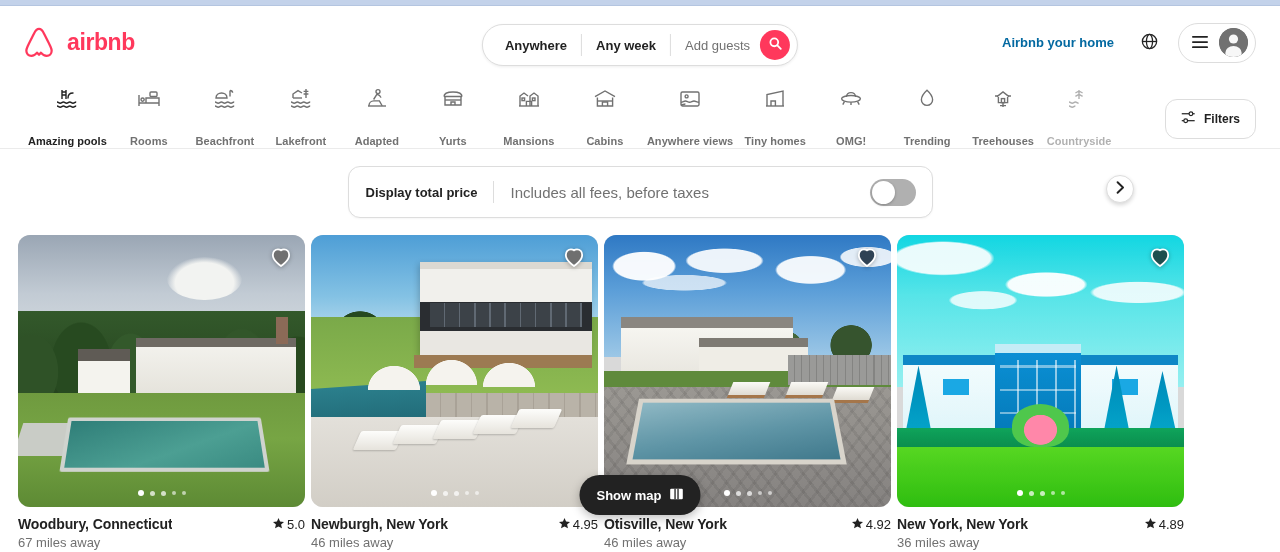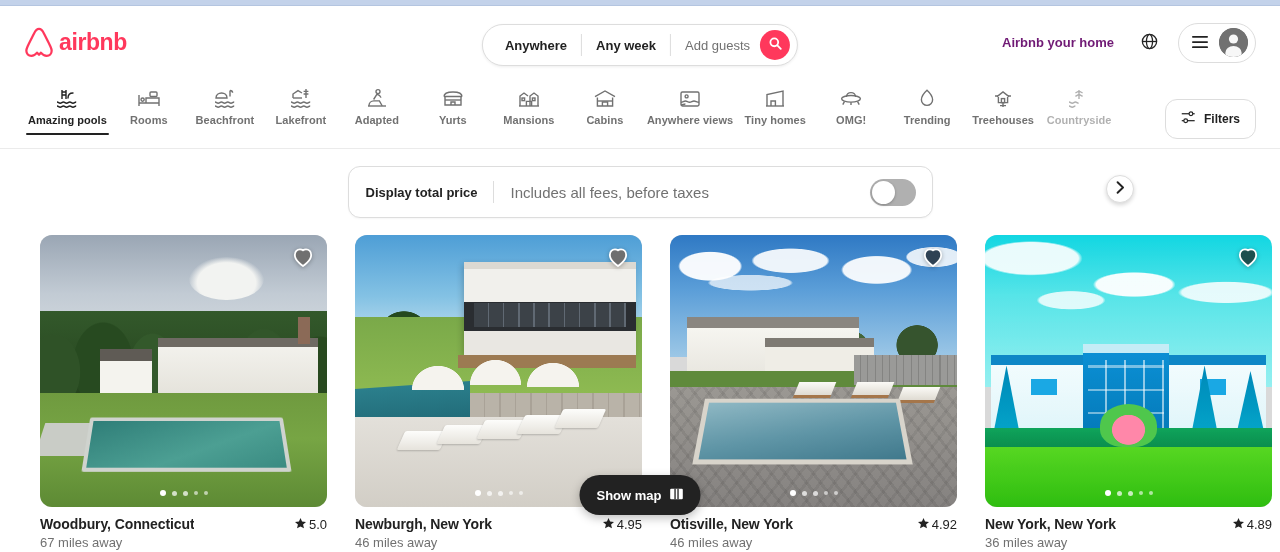--- a/index.html
+++ b/index.html
@@ -20,21 +20,21 @@
 
   
   .header {
     height: 73px; width: 100%;
     display: flex; align-items: center;
     padding: 0 24px;
     background: #fff;
     position: relative;
   }
 
-  .logo { display: flex; align-items: center; gap: 5px; cursor: pointer; }
+  .logo { display: flex; align-items: center; gap: 13px; cursor: pointer; }
   .logo svg { display: block; }
   .logo-word {
     color: #ff385c; font-size: 23px; font-weight: 700;
     letter-spacing: -0.4px;
   }
 
   
   .searchbar {
     position: absolute; left: 50%; top: 18px;
     transform: translateX(-50%);
@@ -57,21 +57,21 @@
     background: #ff385c;
     display: flex; align-items: center; justify-content: center;
     cursor: pointer; border: none; flex: none;
   }
 
   
   .header-right {
     margin-left: auto; display: flex; align-items: center; gap: 4px;
   }
   .host-link {
-    font-size: 13px; font-weight: 600; color: #701a75;
+    font-size: 13px; font-weight: 600; color: #0369a1;
     padding: 10px 12px; border-radius: 22px; cursor: pointer;
     white-space: nowrap;
   }
   .globe-btn {
     width: 38px; height: 38px; border-radius: 50%;
     display: flex; align-items: center; justify-content: center;
     cursor: pointer; background: transparent; border: none;
   }
   .user-menu {
     display: flex; align-items: center; gap: 11px;
@@ -95,21 +95,21 @@
     position: relative;
     background: #fff;
   }
   .cat-scroll {
     display: flex; align-items: flex-start;
     gap: 0px; flex: 1; overflow: hidden;
     height: 100%; padding-top: 8px;
   }
   .cat {
     display: flex; flex-direction: column; align-items: center;
-    gap: 3px; min-width: 76px; padding: 0 4px 8px;
+    gap: 24px; min-width: 76px; padding: 0 4px 8px;
     cursor: pointer; position: relative; flex: none;
     color: #717171;
   }
   .cat-label {
     font-size: 11px; font-weight: 600; white-space: nowrap; letter-spacing: 0.05px;
   }
   .cat.active { color: #222222; }
   .cat.active .cat-label { font-weight: 700; }
   .cat.active::after {
     content: ""; position: absolute; bottom: -1px; left: 2px; right: 2px;
@@ -159,22 +159,22 @@
     background: #b0b0b0; position: relative; cursor: pointer; flex: none;
   }
   .toggle .knob {
     position: absolute; top: 2px; left: 2px;
     width: 23px; height: 23px; border-radius: 50%;
     background: #fff; box-shadow: 0 1px 3px rgba(0,0,0,0.25);
   }
 
   
   .grid {
-    display: flex; gap: 28px;
-    padding: 17px 40px 0;
+    display: flex; gap: 6px;
+    padding: 17px 18px 0;
   }
   .card { width: 287px; flex: none; cursor: pointer; }
   .card-img {
     width: 287px; height: 272px;
     border-radius: 12px; position: relative;
     overflow: hidden;
     background: #d9d9d9;
   }
 
   .heart {

